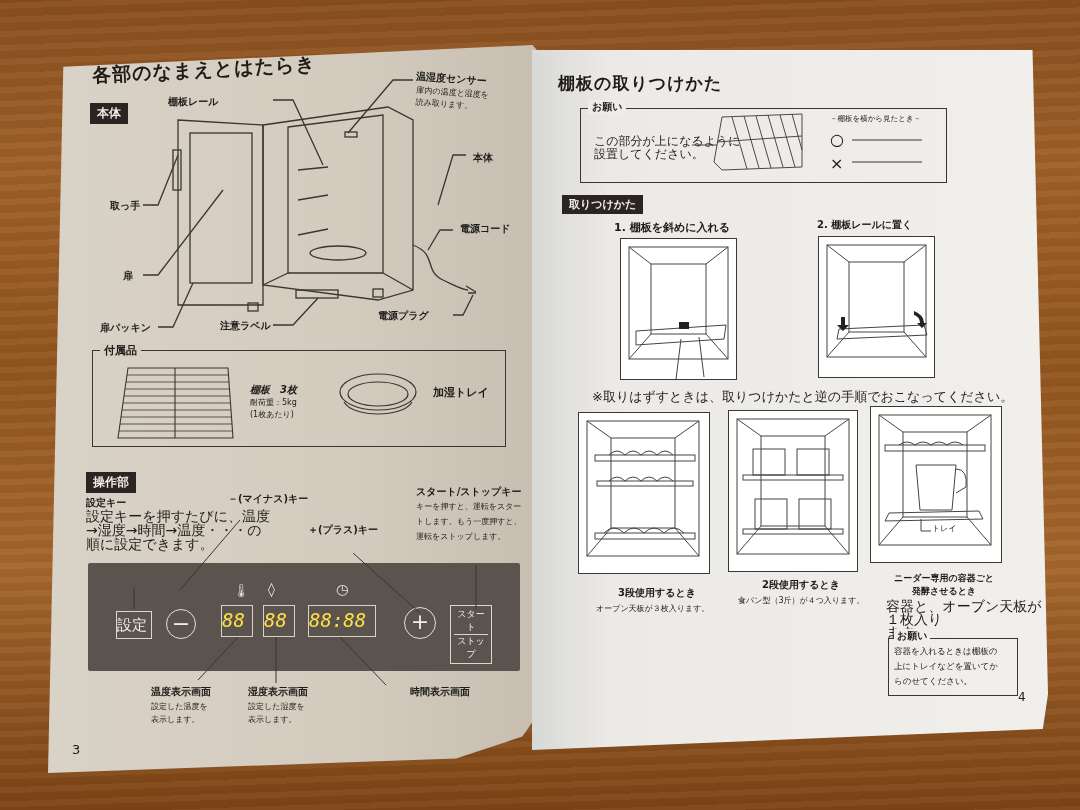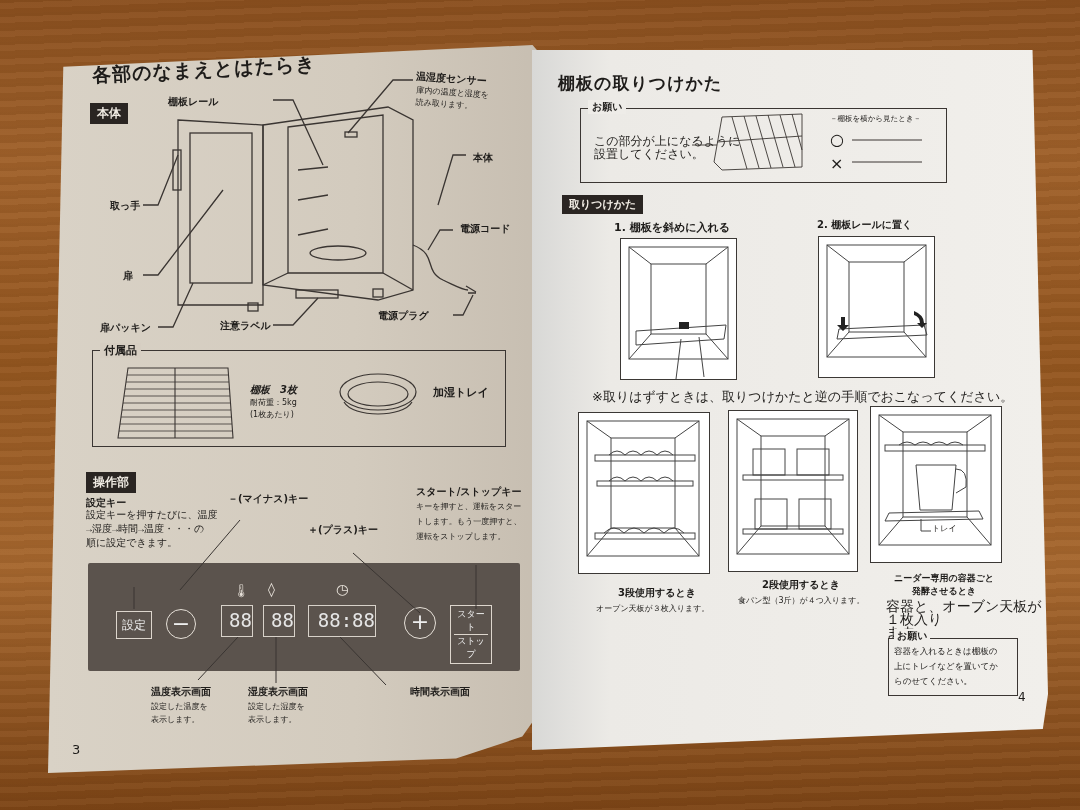--- a/index.html
+++ b/index.html
@@ -13,23 +13,23 @@
   .page-right{left:532px;top:50px;width:516px;height:700px;background:linear-gradient(90deg,#d8d8d6 0%,#eceae6 15%,#f1efeb 100%);
     clip-path:polygon(0% 0%,97% 0%,100% 92%,99% 97%,0% 100%);}
   .abs{position:absolute;}
   .h1{font-weight:bold;font-size:19px;letter-spacing:1px;}
   .tag{background:#2a2522;color:#f0ebe3;font-weight:bold;font-size:12px;padding:2px 7px;}
   .lbl{font-size:10px;font-weight:bold;white-space:nowrap;}
   .small{font-size:8.5px;line-height:13px;}
   .box{border:1.3px solid #3a3532;}
   svg{position:absolute;overflow:visible;}
   .panel{background:#5b534d;border-radius:2px;}
-  .seg{color:#e5e5e5;border:1.3px solid #d8d2ca;font-family:"DejaVu Sans Mono",monospace;font-size:19px;text-align:right;line-height:28px;}
+  .seg{color:#fde047;border:1.3px solid #d8d2ca;font-family:"DejaVu Sans Mono",monospace;font-size:19px;text-align:left;line-height:28px;font-style:italic;}
   .circ{border:1.5px solid #e6e0d8;border-radius:50%;color:#eee;text-align:center;font-size:22px;line-height:28px;}
-  .btn-set{border:1.3px solid #ddd6cd;color:#eee;font-size:12px;text-align:center;line-height:26px;}
+  .btn-set{border:1.3px solid #ddd6cd;color:#eee;font-size:15px;text-align:left;line-height:26px;}
   .btn-ss{border:1.3px solid #ddd6cd;color:#eee;font-size:9px;font-weight:normal;text-align:center;line-height:13px;padding:2px 3px;}
   .fridge{border:1.5px solid #3b3835;background:#fff;}
 </style>
 </head>
 <body>
 
 <div class="wood"></div>
 
 <div class="page page-left">
   <div class="abs h1" style="left:44px;top:12px;transform:rotate(-3deg);">各部のなまえとはたらき</div>
@@ -108,21 +108,21 @@
     <g fill="none" stroke="#3a3532" stroke-width="1.2">
       <ellipse cx="40" cy="22" rx="38" ry="18"></ellipse>
       <ellipse cx="40" cy="24" rx="30" ry="12"></ellipse>
       <path d="M6,32 C15,48 65,48 74,32"></path>
     </g>
   </svg>
   <div class="abs lbl" style="left:385px;top:340px;font-size:11px;">加湿トレイ</div>
 
   <div class="abs tag" style="left:38px;top:427px;">操作部</div>
   <div class="abs lbl" style="left:38px;top:451px;">設定キー</div>
-  <div class="abs small" style="left:38px;top:464px;font-size:10px;line-height:14px;font-family:Liberation Mono, monospace;">
+  <div class="abs small" style="left:38px;top:464px;font-size:14px;line-height:14px;">
     <div>設定キーを押すたびに、温度</div>
     <div>→湿度→時間→温度・・・の</div>
     <div>順に設定できます。</div>
   </div>
   <div class="abs lbl" style="left:180px;top:447px;">－(マイナス)キー</div>
   <div class="abs lbl" style="left:260px;top:478px;">＋(プラス)キー</div>
   <div class="abs lbl" style="left:368px;top:440px;">スタート/ストップキー</div>
   <div class="abs small" style="left:368px;top:454px;font-size:8px;line-height:15px;">
     <div>キーを押すと、運転をスター</div>
     <div>トします。もう一度押すと、</div>

